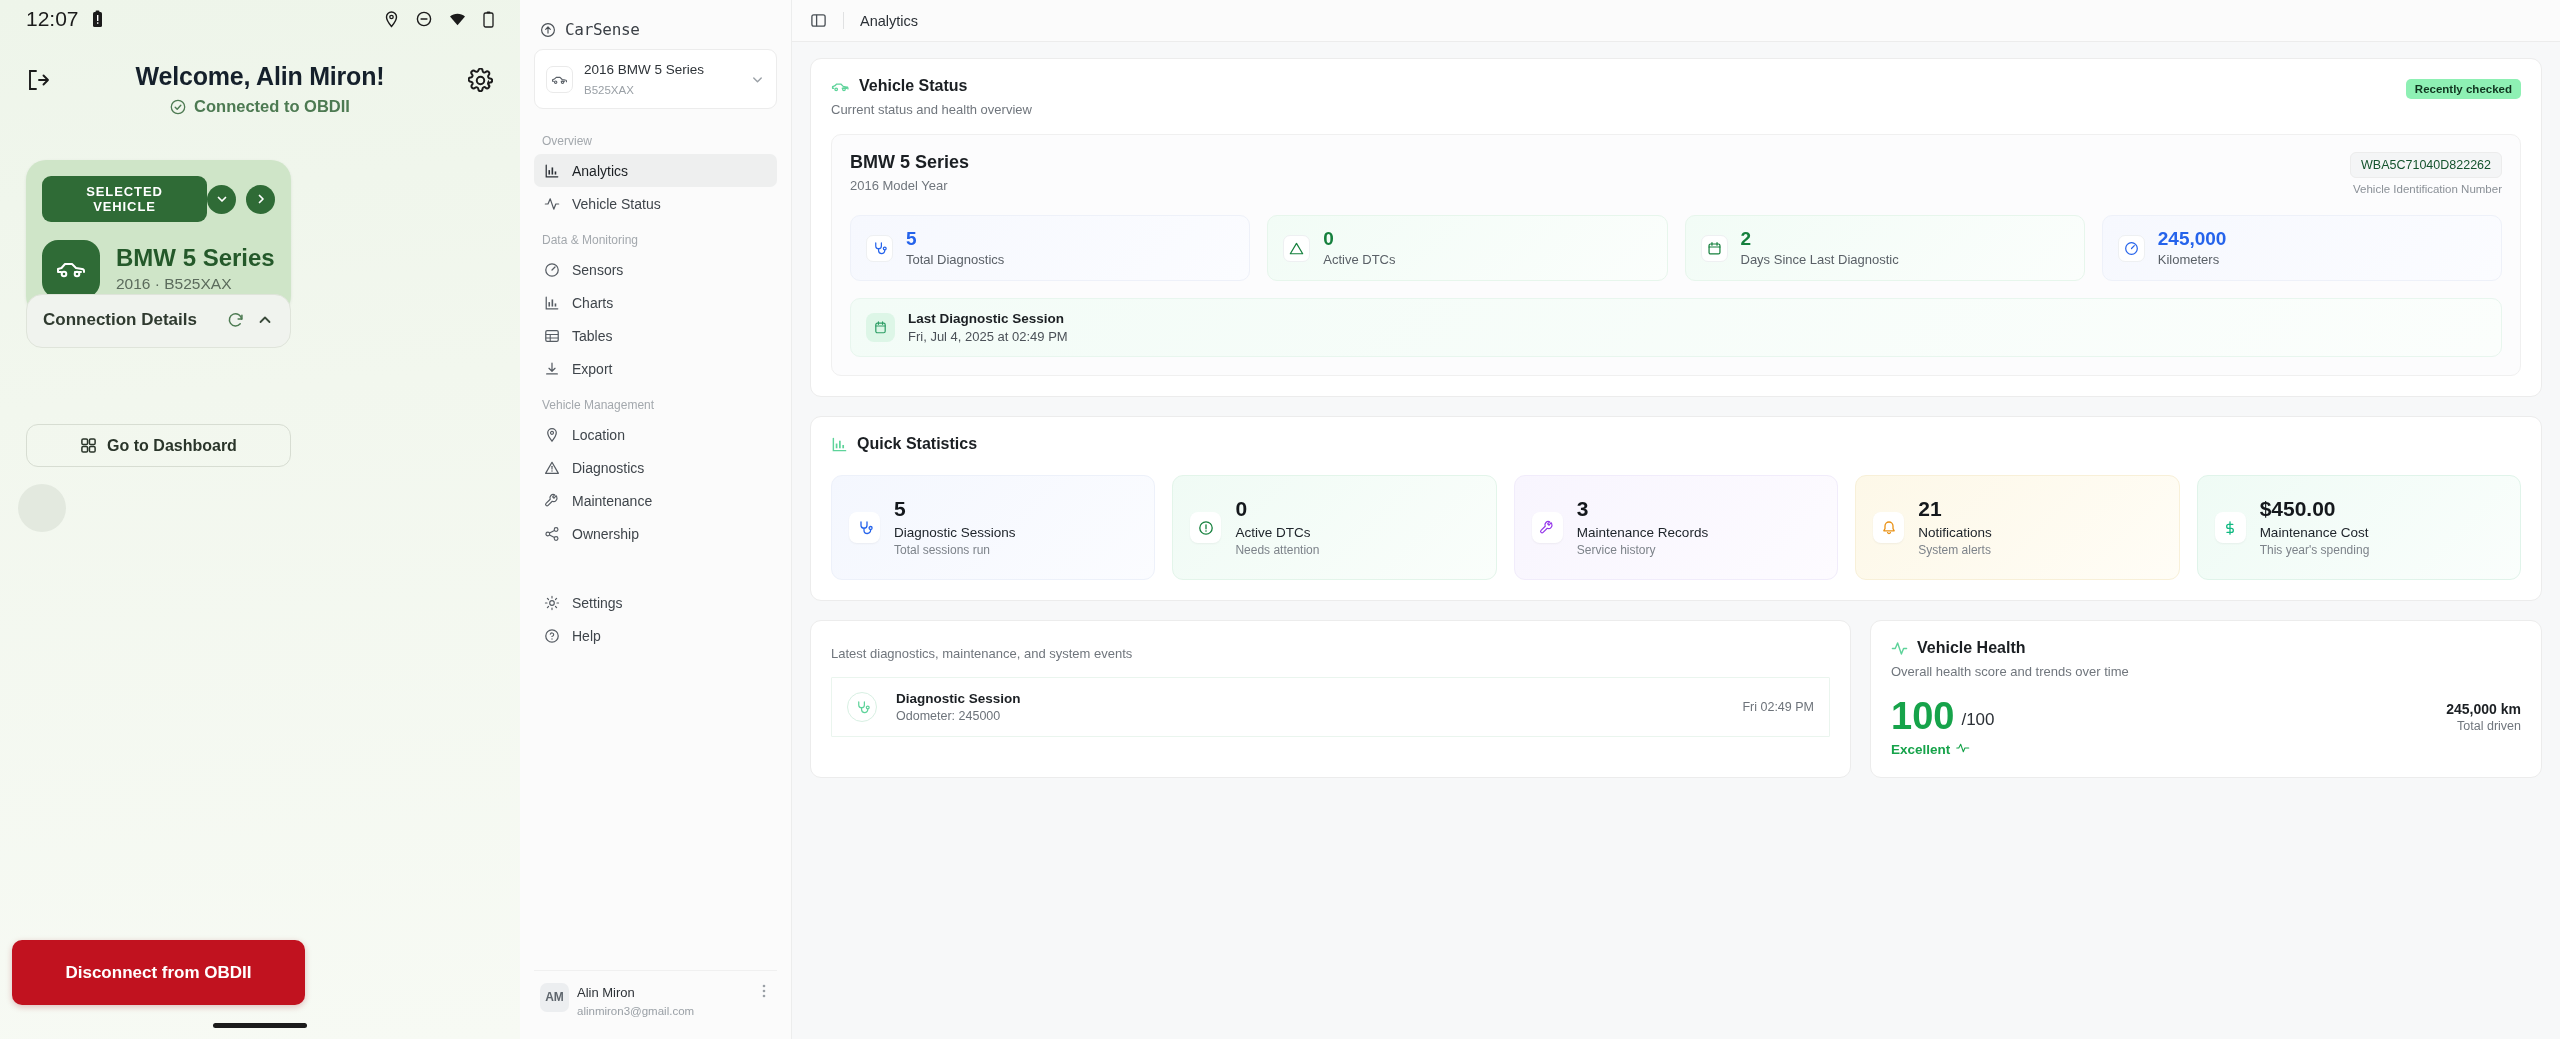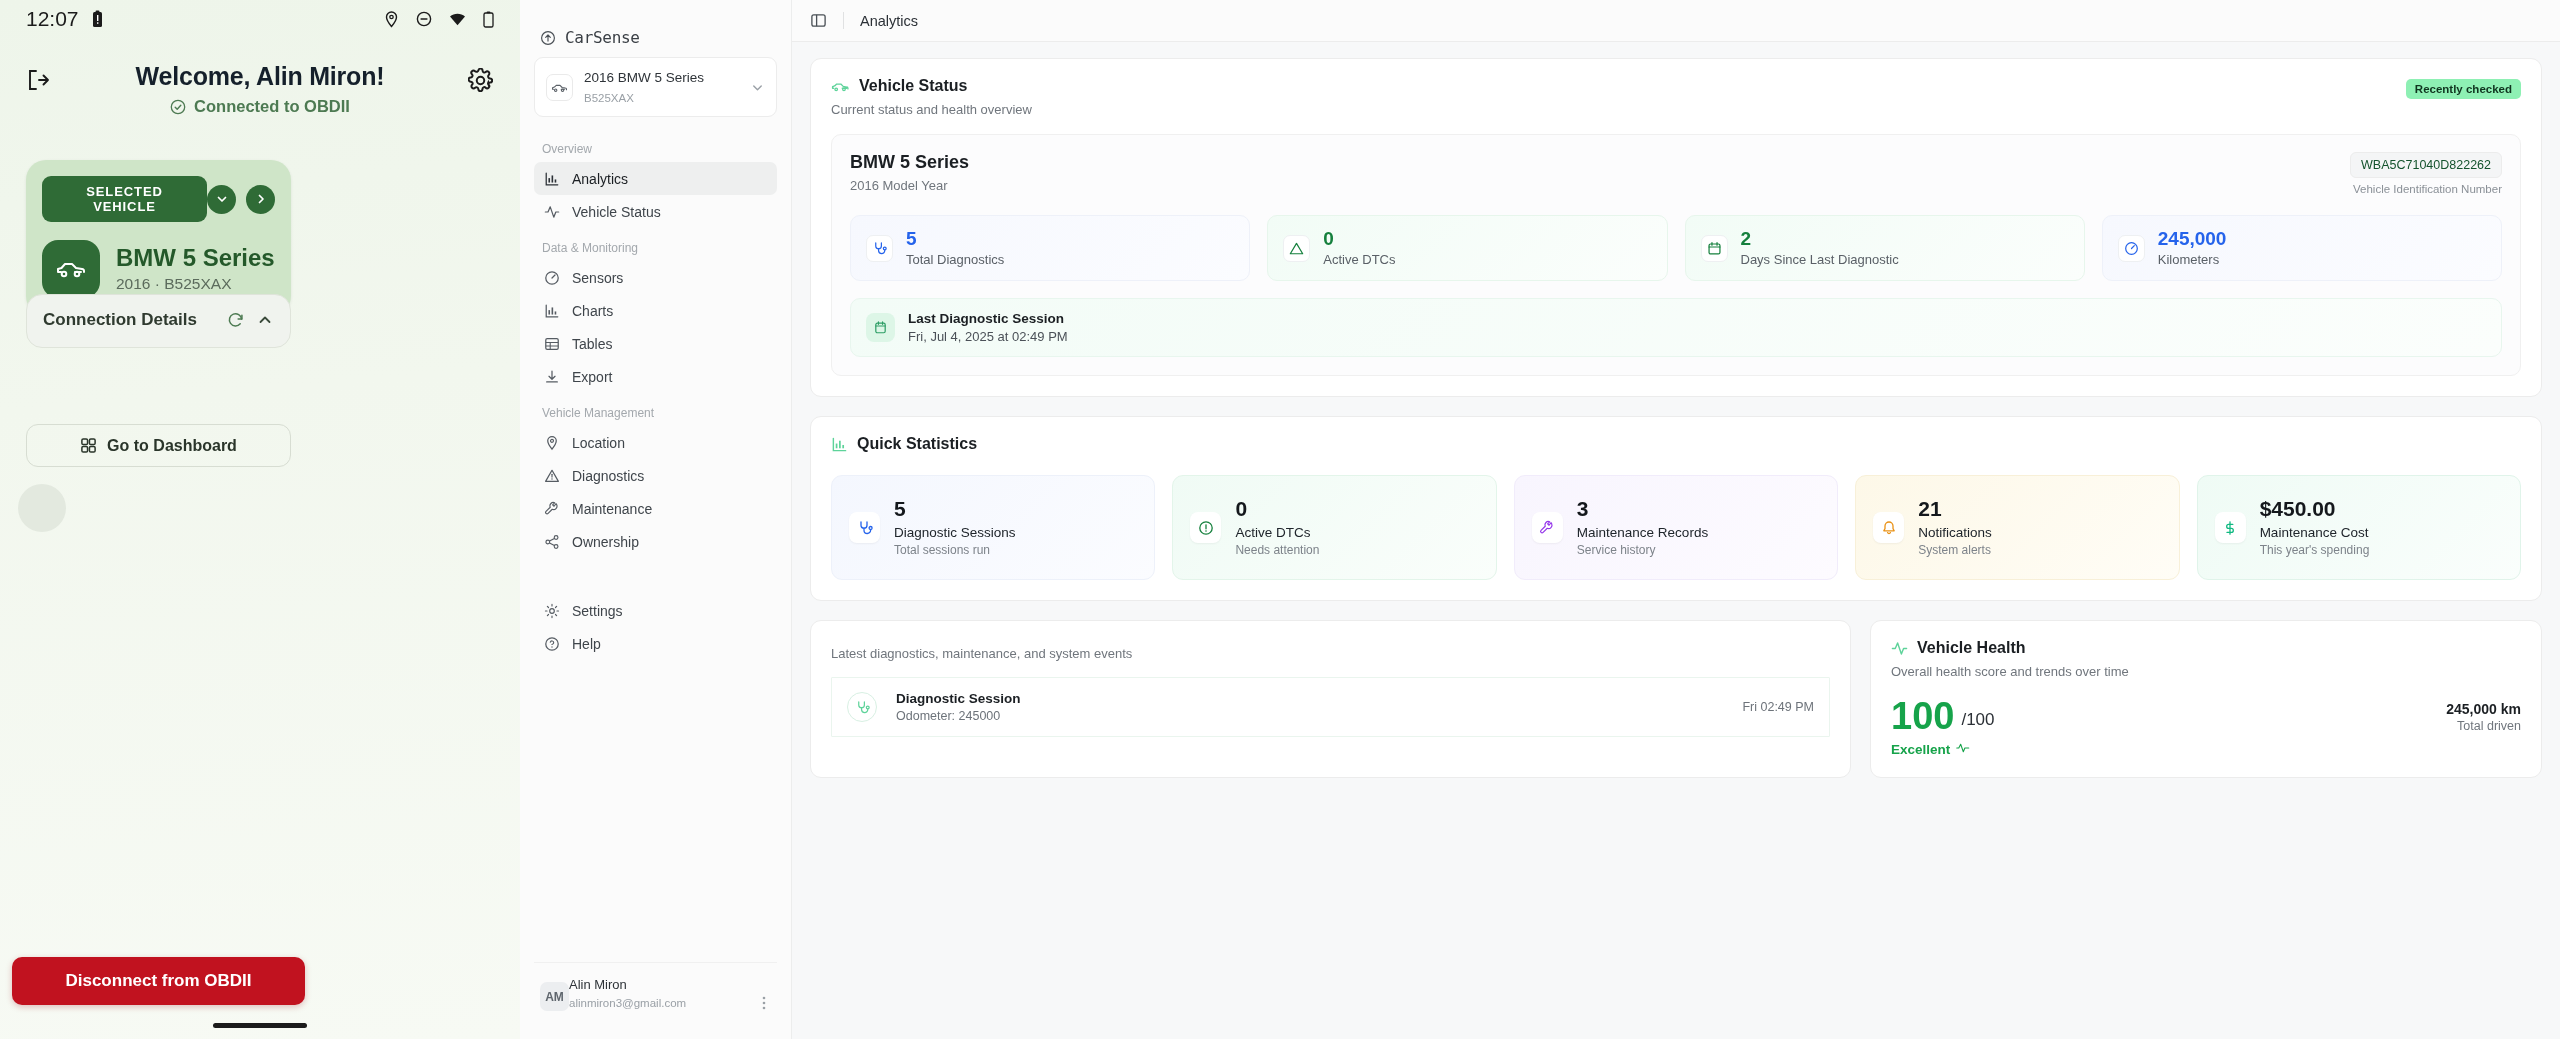--- a/index.html
+++ b/index.html
@@ -83,36 +83,36 @@
     position: absolute; left: 26px; top: 424px; width: 265px; height: 43px;
     border: 1px solid #d7ddd2; border-radius: 12px; background: transparent;
     display: flex; align-items: center; justify-content: center; gap: 10px;
     font-size: 16px; font-weight: 600; color: #2a352a;
   }
   .ghost-circle {
     position: absolute; left: 18px; top: 484px; width: 48px; height: 48px;
     border-radius: 50%; background: #e3e9df;
   }
   .disconnect-btn {
-    position: absolute; left: 12px; bottom: 34px; width: 293px; height: 48px;
+    position: absolute; left: 12px; bottom: 34px; width: 293px; height: 65px;
     background: #c1121f; border-radius: 10px; color: #fff;
     font-size: 17px; font-weight: 700;
     display: flex; align-items: center; justify-content: center;
     box-shadow: 0 2px 6px rgba(150,15,25,.25);
   }
   .home-ind {
     position: absolute; left: 50%; transform: translateX(-50%); bottom: 11px;
     width: 94px; height: 5px; border-radius: 3px; background: #1b1b1b;
   }
 
   
   .sidebar {
     width: 272px; flex: 0 0 272px; height: 1039px; background: #fbfbfb;
     border-right: 1px solid #eceded; display: flex; flex-direction: column;
-    padding: 12px 14px;
+    padding: 4px 14px;
   }
   .brand { display: flex; align-items: center; gap: 9px; padding: 16px 6px 10px 6px; }
   .brand-txt { font-family: "DejaVu Sans Mono", monospace; font-size: 16px; color: #3a3f45; letter-spacing: -.3px; }
   .veh-switch {
     display: flex; align-items: center; gap: 11px; padding: 9px 11px;
     border: 1px solid #ececec; border-radius: 9px; background: #fff; margin-bottom: 12px;
   }
   .veh-ico {
     width: 27px; height: 27px; border: 1px solid #eaeaea; border-radius: 7px; background:#fff;
     display: flex; align-items: center; justify-content: center; flex: 0 0 27px;
@@ -126,21 +126,21 @@
     font-size: 12px; color: #a3a8ad; padding: 13px 8px 6px 8px; font-weight: 400;
   }
   .nav-item {
     display: flex; align-items: center; gap: 12px; height: 33px;
     padding: 0 9px; border-radius: 7px; font-size: 14px; color: #3f454b;
   }
   .nav-item.active { background: #eeefef; color: #1b1f23; }
   .nav-item .ni { width: 17px; height: 17px; display:flex; align-items:center; justify-content:center; flex:0 0 17px; color:#565c63; }
   .nav-spacer { flex: 1 1 auto; }
   .user-row {
-    display: flex; align-items: flex-end; gap: 0; padding: 12px 6px 16px 6px;
+    display: flex; align-items: flex-start; gap: 8px; padding: 12px 6px 16px 6px;
     border-top: 1px solid #f0f0f0;
   }
   .avatar {
     width: 29px; height: 29px; border-radius: 7px; background: #eceef0;
     display: flex; align-items: center; justify-content: center;
     font-size: 12px; color: #5f666d; font-weight: 600; flex: 0 0 29px;
   }
   .user-name { font-size: 13px; color: #2e3338; line-height: 1.25; }
   .user-mail { font-size: 11.5px; color: #9aa0a6; }
   .dots { margin-left: auto; color: #9aa0a6; font-size: 16px; letter-spacing: 1px; }

